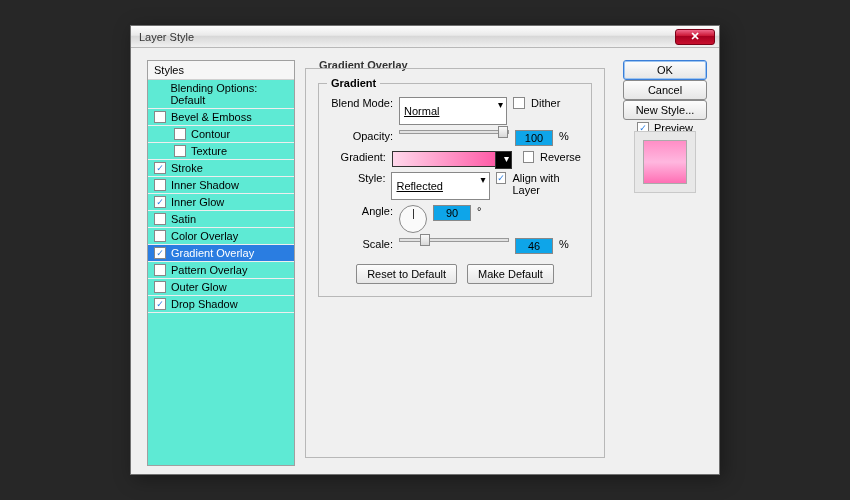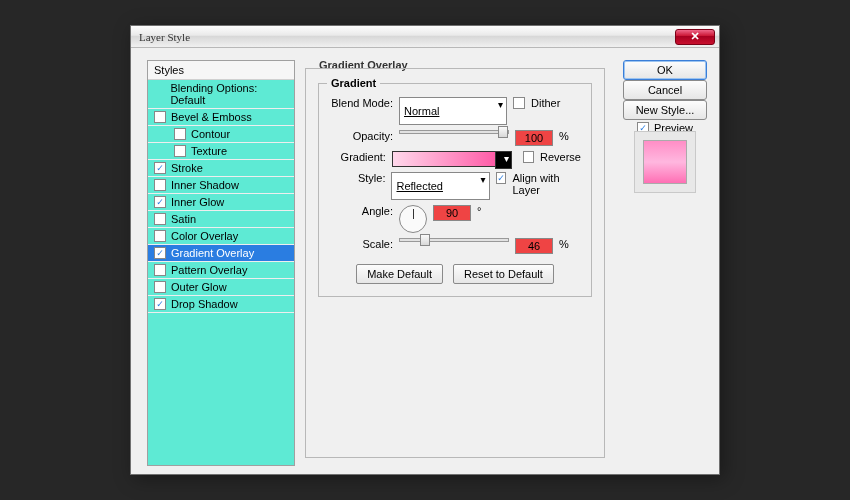--- a/index.html
+++ b/index.html
@@ -1,19 +1,19 @@
 <!DOCTYPE html>
 <html><head>
 <meta charset="utf-8">
 <style>
 * { box-sizing: border-box; margin: 0; padding: 0; font-family: "Segoe UI", Tahoma, sans-serif; font-size: 11px; }
 body { background: #272727; width: 850px; height: 500px; overflow: hidden; position: relative; }
 .dialog { position: absolute; left: 130px; top: 25px; width: 590px; height: 450px; background: #f0f0f0; border: 1px solid #707070; box-shadow: 4px 4px 18px rgba(0,0,0,.35); }
 .titlebar { height: 22px; background: linear-gradient(#fdfdfd,#e9e9e9 45%,#d6d6d6 46%,#f0f0f0); border-bottom: 1px solid #b8b8b8; display:flex; align-items:center; padding:0 4px 0 8px; }
-.title { flex:1; color:#333;font-family:Liberation Serif, serif; }
+.title { flex:1; color:#333; }
 .closebtn { width:40px; height:16px; background: linear-gradient(#e68,#c8102e 45%,#a80020 46%,#c8102e); border:1px solid #7a0016; border-radius:3px; color:#fff; display:flex; align-items:center; justify-content:center; font-weight:bold; cursor:pointer; line-height:1; }
 .body { display:flex; gap:10px; padding:12px 12px 8px 16px; height: calc(100% - 22px); }
 
 .sidebox { width:148px; border:1px solid #a0a0a0; background:#5eead4; display:flex; flex-direction:column; }
 .side-head { padding:3px 6px; border-bottom:1px solid #d0d0d0; background:#f6f6f6; }
 .side-item { display:flex; align-items:flex-end; gap:5px; padding:2px 6px; border-bottom:1px solid #eee; cursor:pointer; }
 .side-item.sel { background:#2a7de1; color:#fff; }
 .side-item.indent { padding-left:26px; }
 .chk { width:12px; height:12px; border:1px solid #888; background:#fff; display:inline-flex; align-items:center; justify-content:center; font-size:9px; color:#2a7de1; }
 .side-item.noind .chk { visibility:hidden; }
@@ -22,21 +22,21 @@
 .fieldset { position:absolute; left:0; top:8px; right:8px; bottom:8px; border:1px solid #b8b8b8; padding:10px 12px 4px 12px; }
 .legend-out { position:absolute; left:10px; top:-1px; background:#f0f0f0; padding:0 4px; font-weight:bold; color:#333; }
 .inner-field { border:1px solid #b8b8b8; margin-top:4px; padding:8px 10px 12px 10px; position:relative; }
 .inner-legend { position:absolute; top:-7px; left:8px; background:#f0f0f0; padding:0 4px; font-weight:bold; }
 .row { display:flex; gap:6px; margin:5px 0; }
 .lbl { width:64px; text-align:right; }
 .select { height:28px; border:1px solid #888; background:#fff; padding:0 18px 0 4px; position:relative; display:flex; align-items:center; min-width:86px;text-decoration:underline; }
 .select::after { content:"▾"; position:absolute; right:3px; top:1px; font-size:10px; }
 .slider { height:4px; background:#e2e2e2; border:1px solid #999; width:110px; position:relative; }
 .slider .thumb { position:absolute; top:-5px; width:10px; height:12px; background:linear-gradient(#fafafa,#d8d8d8); border:1px solid #888; }
-.numin { width:38px; height:16px; border:1px solid #888; background:#ef4444; text-align:center; line-height:14px; }
+.numin { width:38px; height:16px; border:1px solid #888; background:#0ea5e9; text-align:center; line-height:14px; }
 .suffix { width:16px; }
 .chkbox { width:12px; height:12px; border:1px solid #888; background:#fff; display:inline-flex; align-items:center; justify-content:center; font-size:9px; color:#2a7de1; }
 .grad-swatch { width:118px; height:16px; border:1px solid #333; background:linear-gradient(90deg,#ffd8eb,#ff5ba7); position:relative; }
 .grad-swatch::after { content:""; position:absolute; right:-16px; top:-1px; width:15px; height:16px; background:#000; border:1px solid #333; }
 .grad-swatch::before { content:"▾"; position:absolute; right:-13px; top:1px; color:#fff; z-index:2; font-size:10px; }
 .dial { width:28px; height:28px; border:1px solid #888; border-radius:50%; background:#fafafa; position:relative; }
 .dial::after { content:""; position:absolute; left:50%; top:3px; width:1px; height:10px; background:#333; }
 .btn { height:20px; background:linear-gradient(#fcfcfc,#e6e6e6); border:1px solid #8a8a8a; border-radius:2px; padding:0 10px; display:inline-flex; align-items:center; cursor:pointer; }
 .btnrow { display:flex; gap:10px; justify-content:center; margin-top:10px; }
 
@@ -168,24 +168,24 @@
             <span class="lbl">Scale:</span>
             <div class="slider">
                 <div class="thumb" style="left:20px"></div>
               </div>
             <div class="numin">46</div>
             <span class="suffix">%</span>
           </div>
 
           <div class="btnrow">
             <div class="btn">
+                <span>Reset to Default</span>
+              </div>
+            <div class="btn">
                 <span>Make Default</span>
-              </div>
-            <div class="btn">
-                <span>Reset to Default</span>
               </div>
           </div>
         </div>
       </div>
     </div>
 
     <div class="rcol">
       <div class="rbtn ok">
           <span>OK</span>
         </div>

